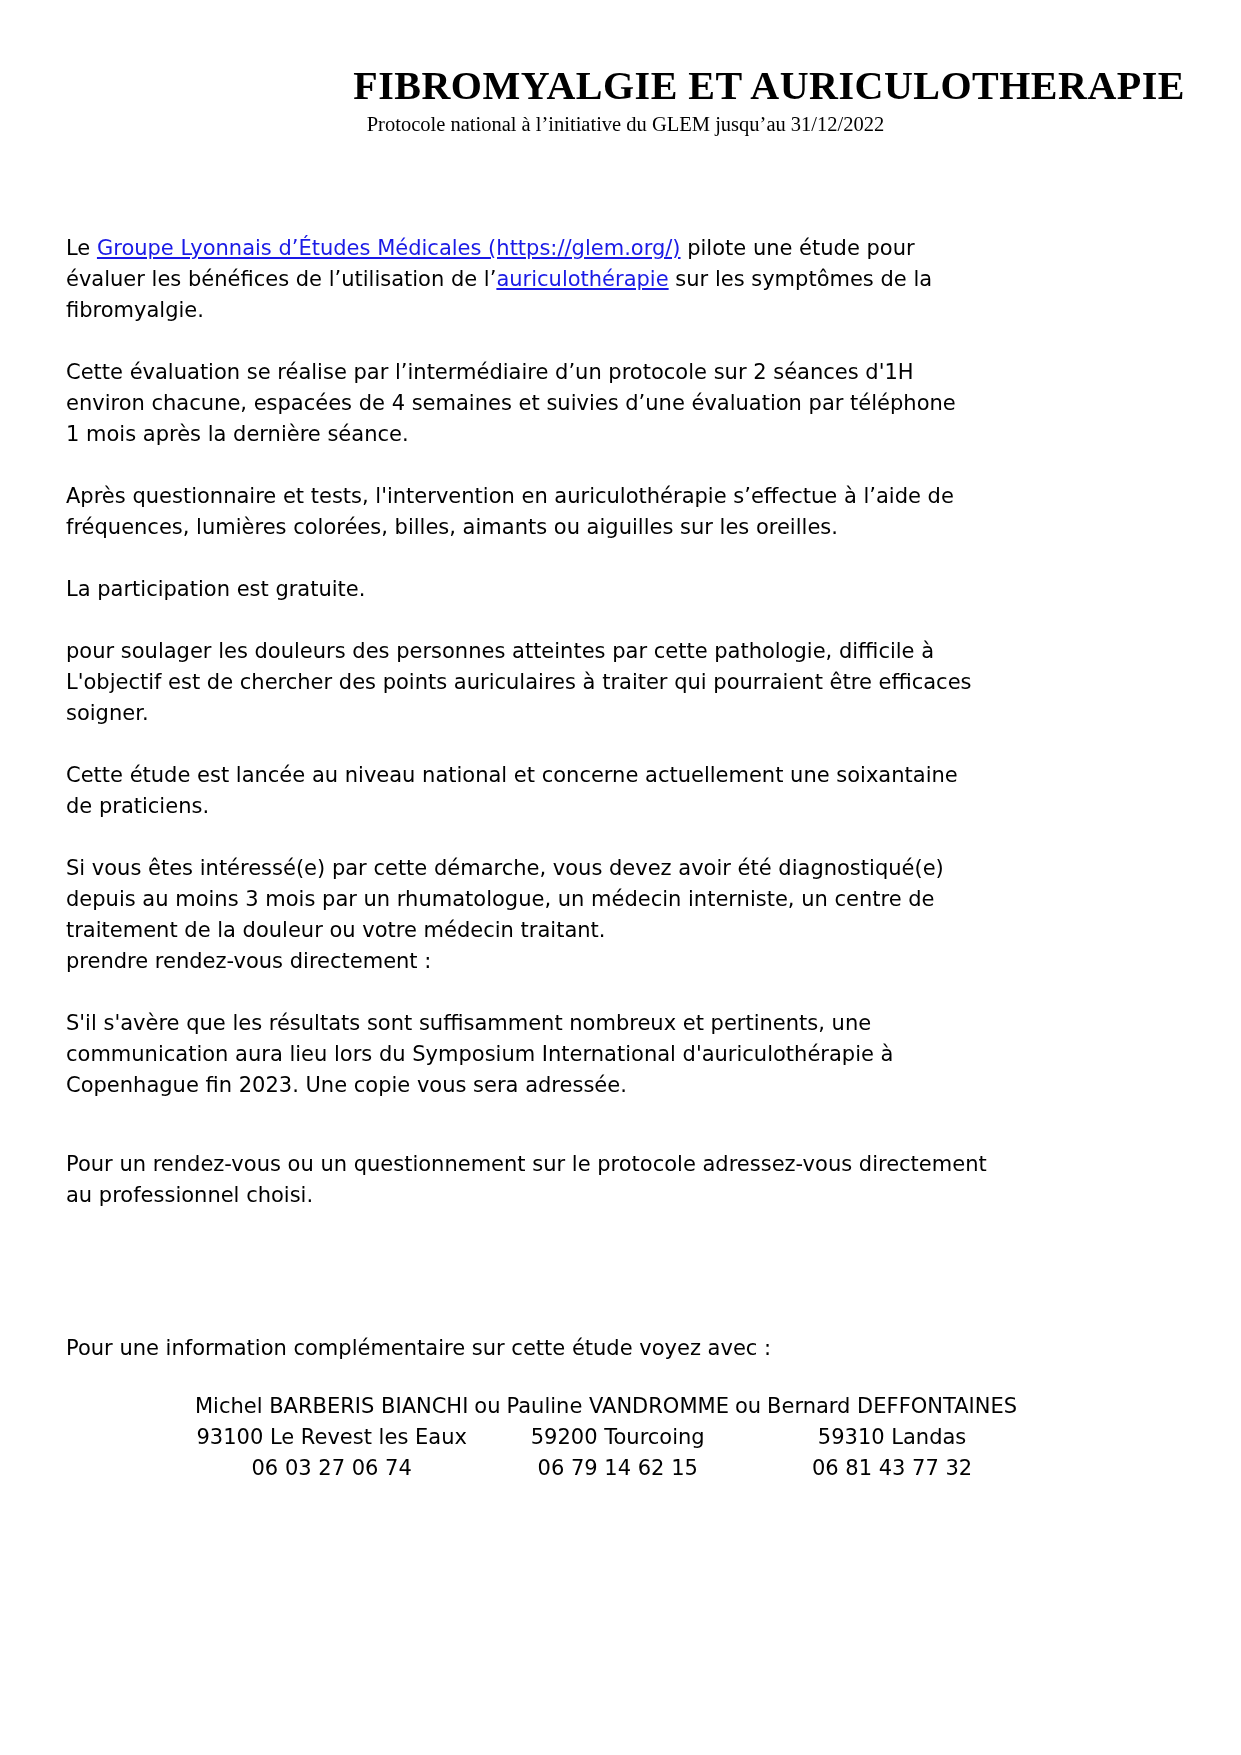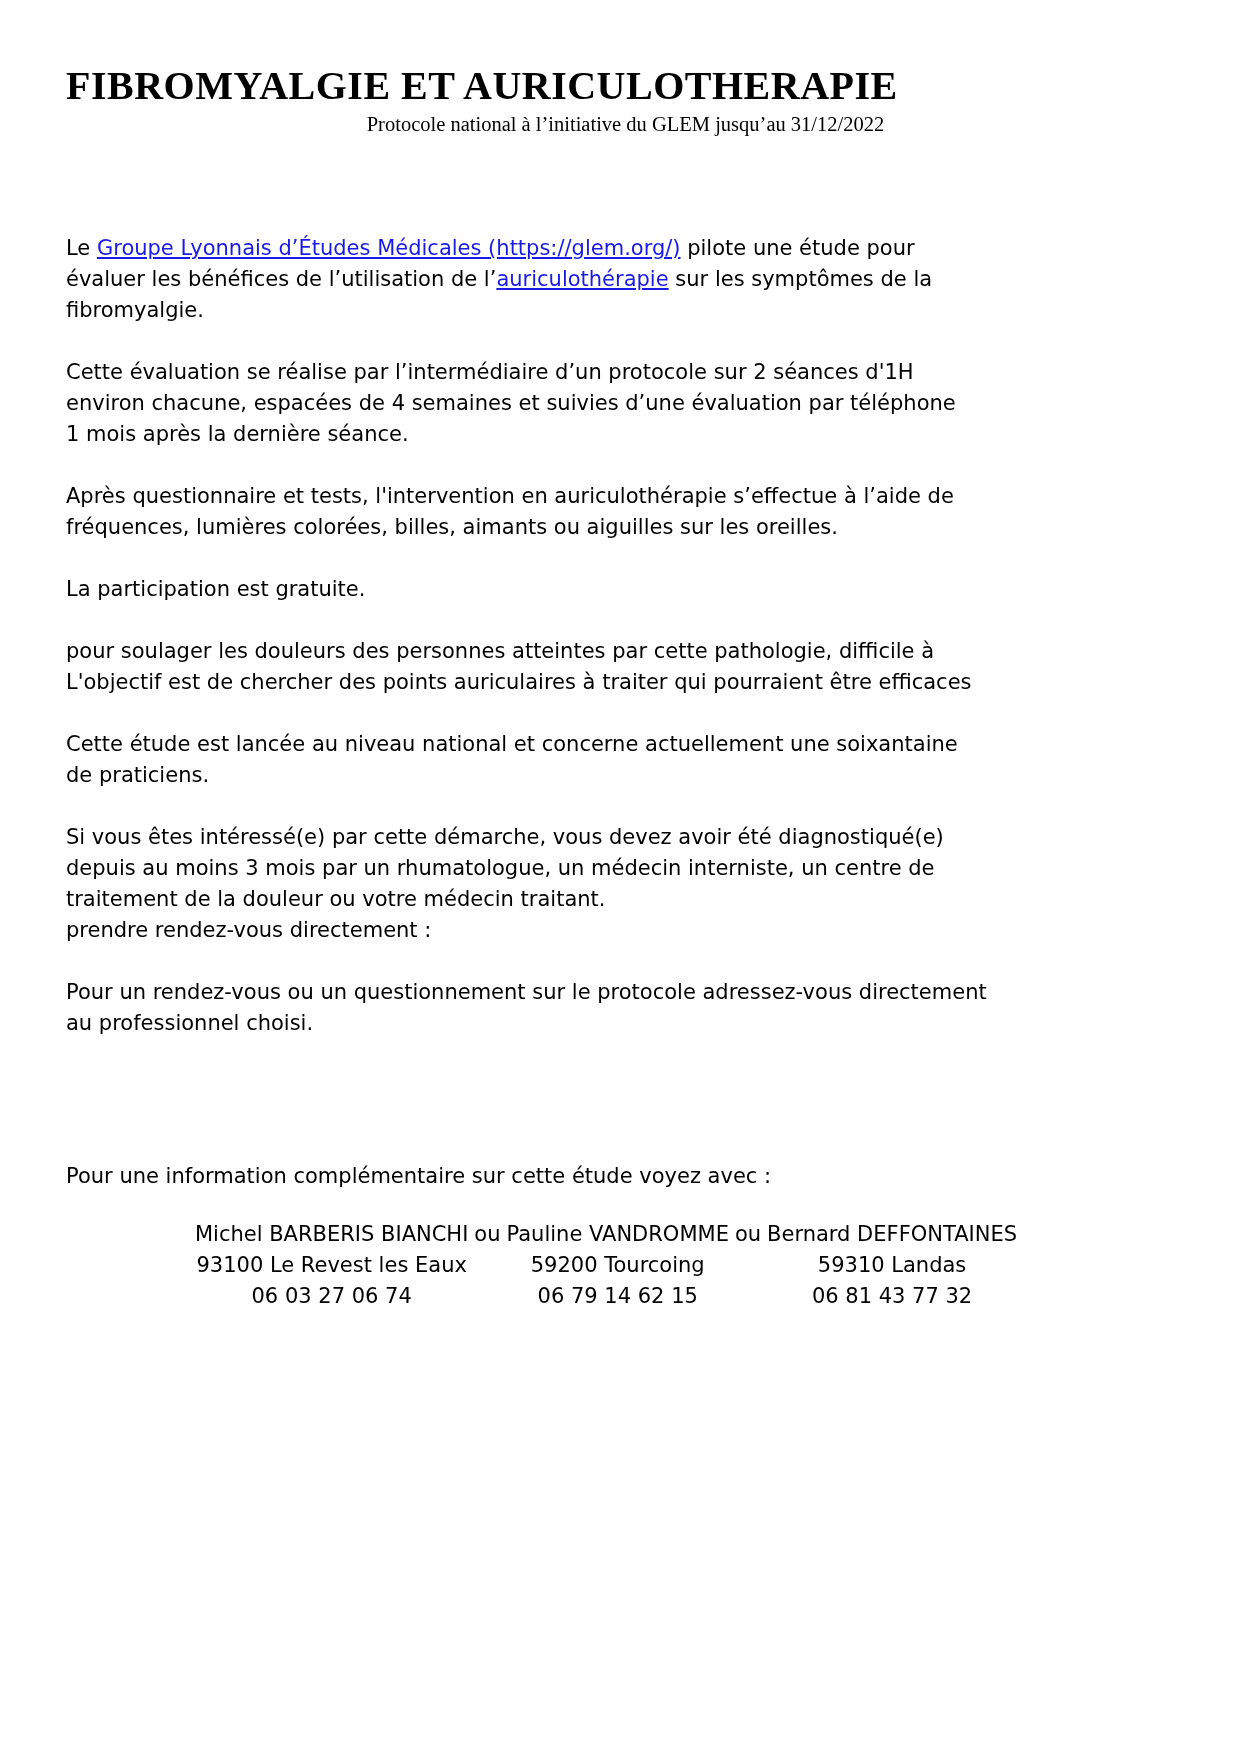--- a/index.html
+++ b/index.html
@@ -11,21 +11,21 @@
     color:#000000;
     overflow:hidden;
     box-sizing:border-box;
   }
   .content{padding:64px 56px 0 66px;}
   .doc-title{
     font-family:"Liberation Serif",serif;
     font-weight:bold;
     font-size:40px;
     line-height:44px;
-    text-align:left;
+    text-align:right;
     margin:0;
     letter-spacing:0.5px;
   }
   .doc-subtitle{
     font-family:"Liberation Serif",serif;
     font-size:20.5px;
     line-height:27px;
     text-align:center;
     margin-top:3px;
   }
@@ -82,34 +82,40 @@
         <div class="line">fréquences, lumières colorées, billes, aimants ou aiguilles sur les oreilles.</div>
       </div>
 
       <div class="para">
         <div class="line">La participation est gratuite.</div>
       </div>
 
       <div class="para">
         <div class="line">pour soulager les douleurs des personnes atteintes par cette pathologie, difficile à</div>
         <div class="line">L'objectif est de chercher des points auriculaires à traiter qui pourraient être efficaces</div>
+        <div class="line">soigner.</div>
       </div>
 
       <div class="para">
         <div class="line">Cette étude est lancée au niveau national et concerne actuellement une soixantaine</div>
         <div class="line">de praticiens.</div>
       </div>
 
       <div class="para">
         <div class="line">Si vous êtes intéressé(e) par cette démarche, vous devez avoir été diagnostiqué(e)</div>
         <div class="line">depuis au moins 3 mois par un rhumatologue, un médecin interniste, un centre de</div>
         <div class="line">traitement de la douleur ou votre médecin traitant.</div>
         <div class="line">prendre rendez-vous directement :</div>
       </div>
 
+      <div class="para gap-after-lg">
+        <div class="line">S'il s'avère que les résultats sont suffisamment nombreux et pertinents, une</div>
+        <div class="line">communication aura lieu lors du Symposium International d'auriculothérapie à</div>
+        <div class="line">Copenhague fin 2023. Une copie vous sera adressée.</div>
+      </div>
 
       <div class="para gap-after-xl">
         <div class="line">Pour un rendez-vous ou un questionnement sur le protocole adressez-vous directement</div>
         <div class="line">au professionnel choisi.</div>
       </div>
 
       <div class="para gap-after-sm">
         <div class="line">Pour une information complémentaire sur cette étude voyez avec :</div>
       </div>
 

